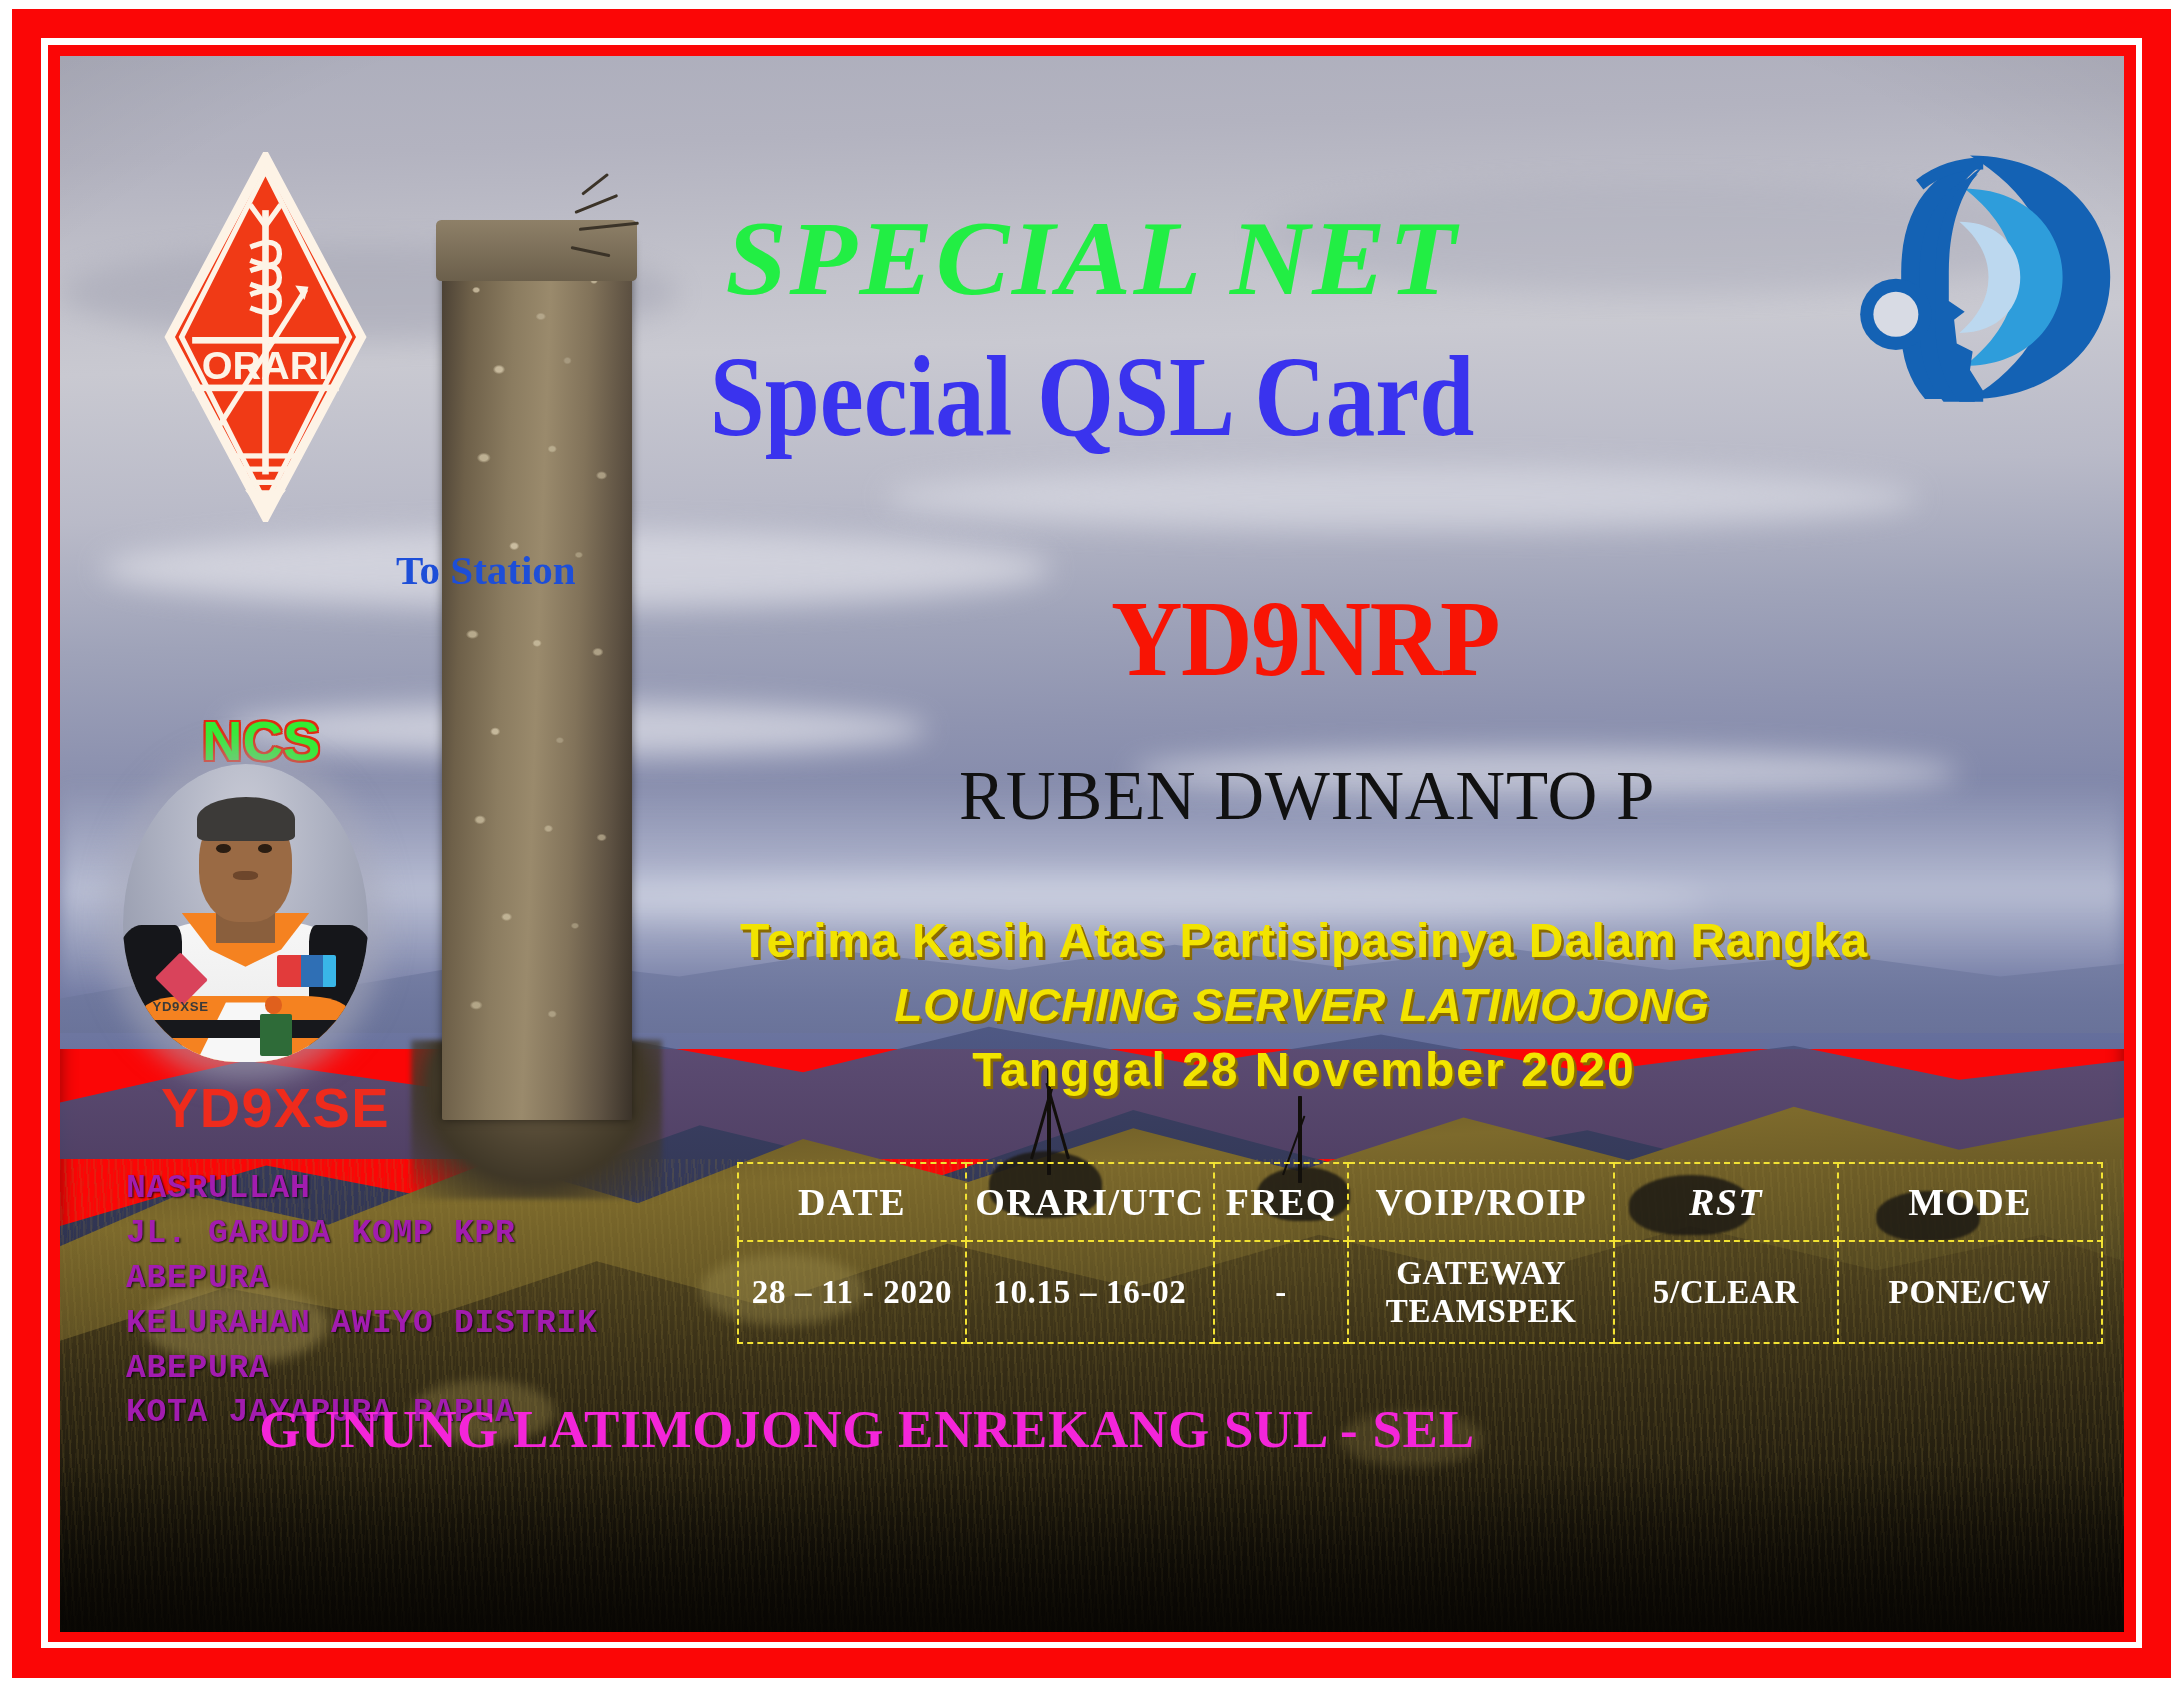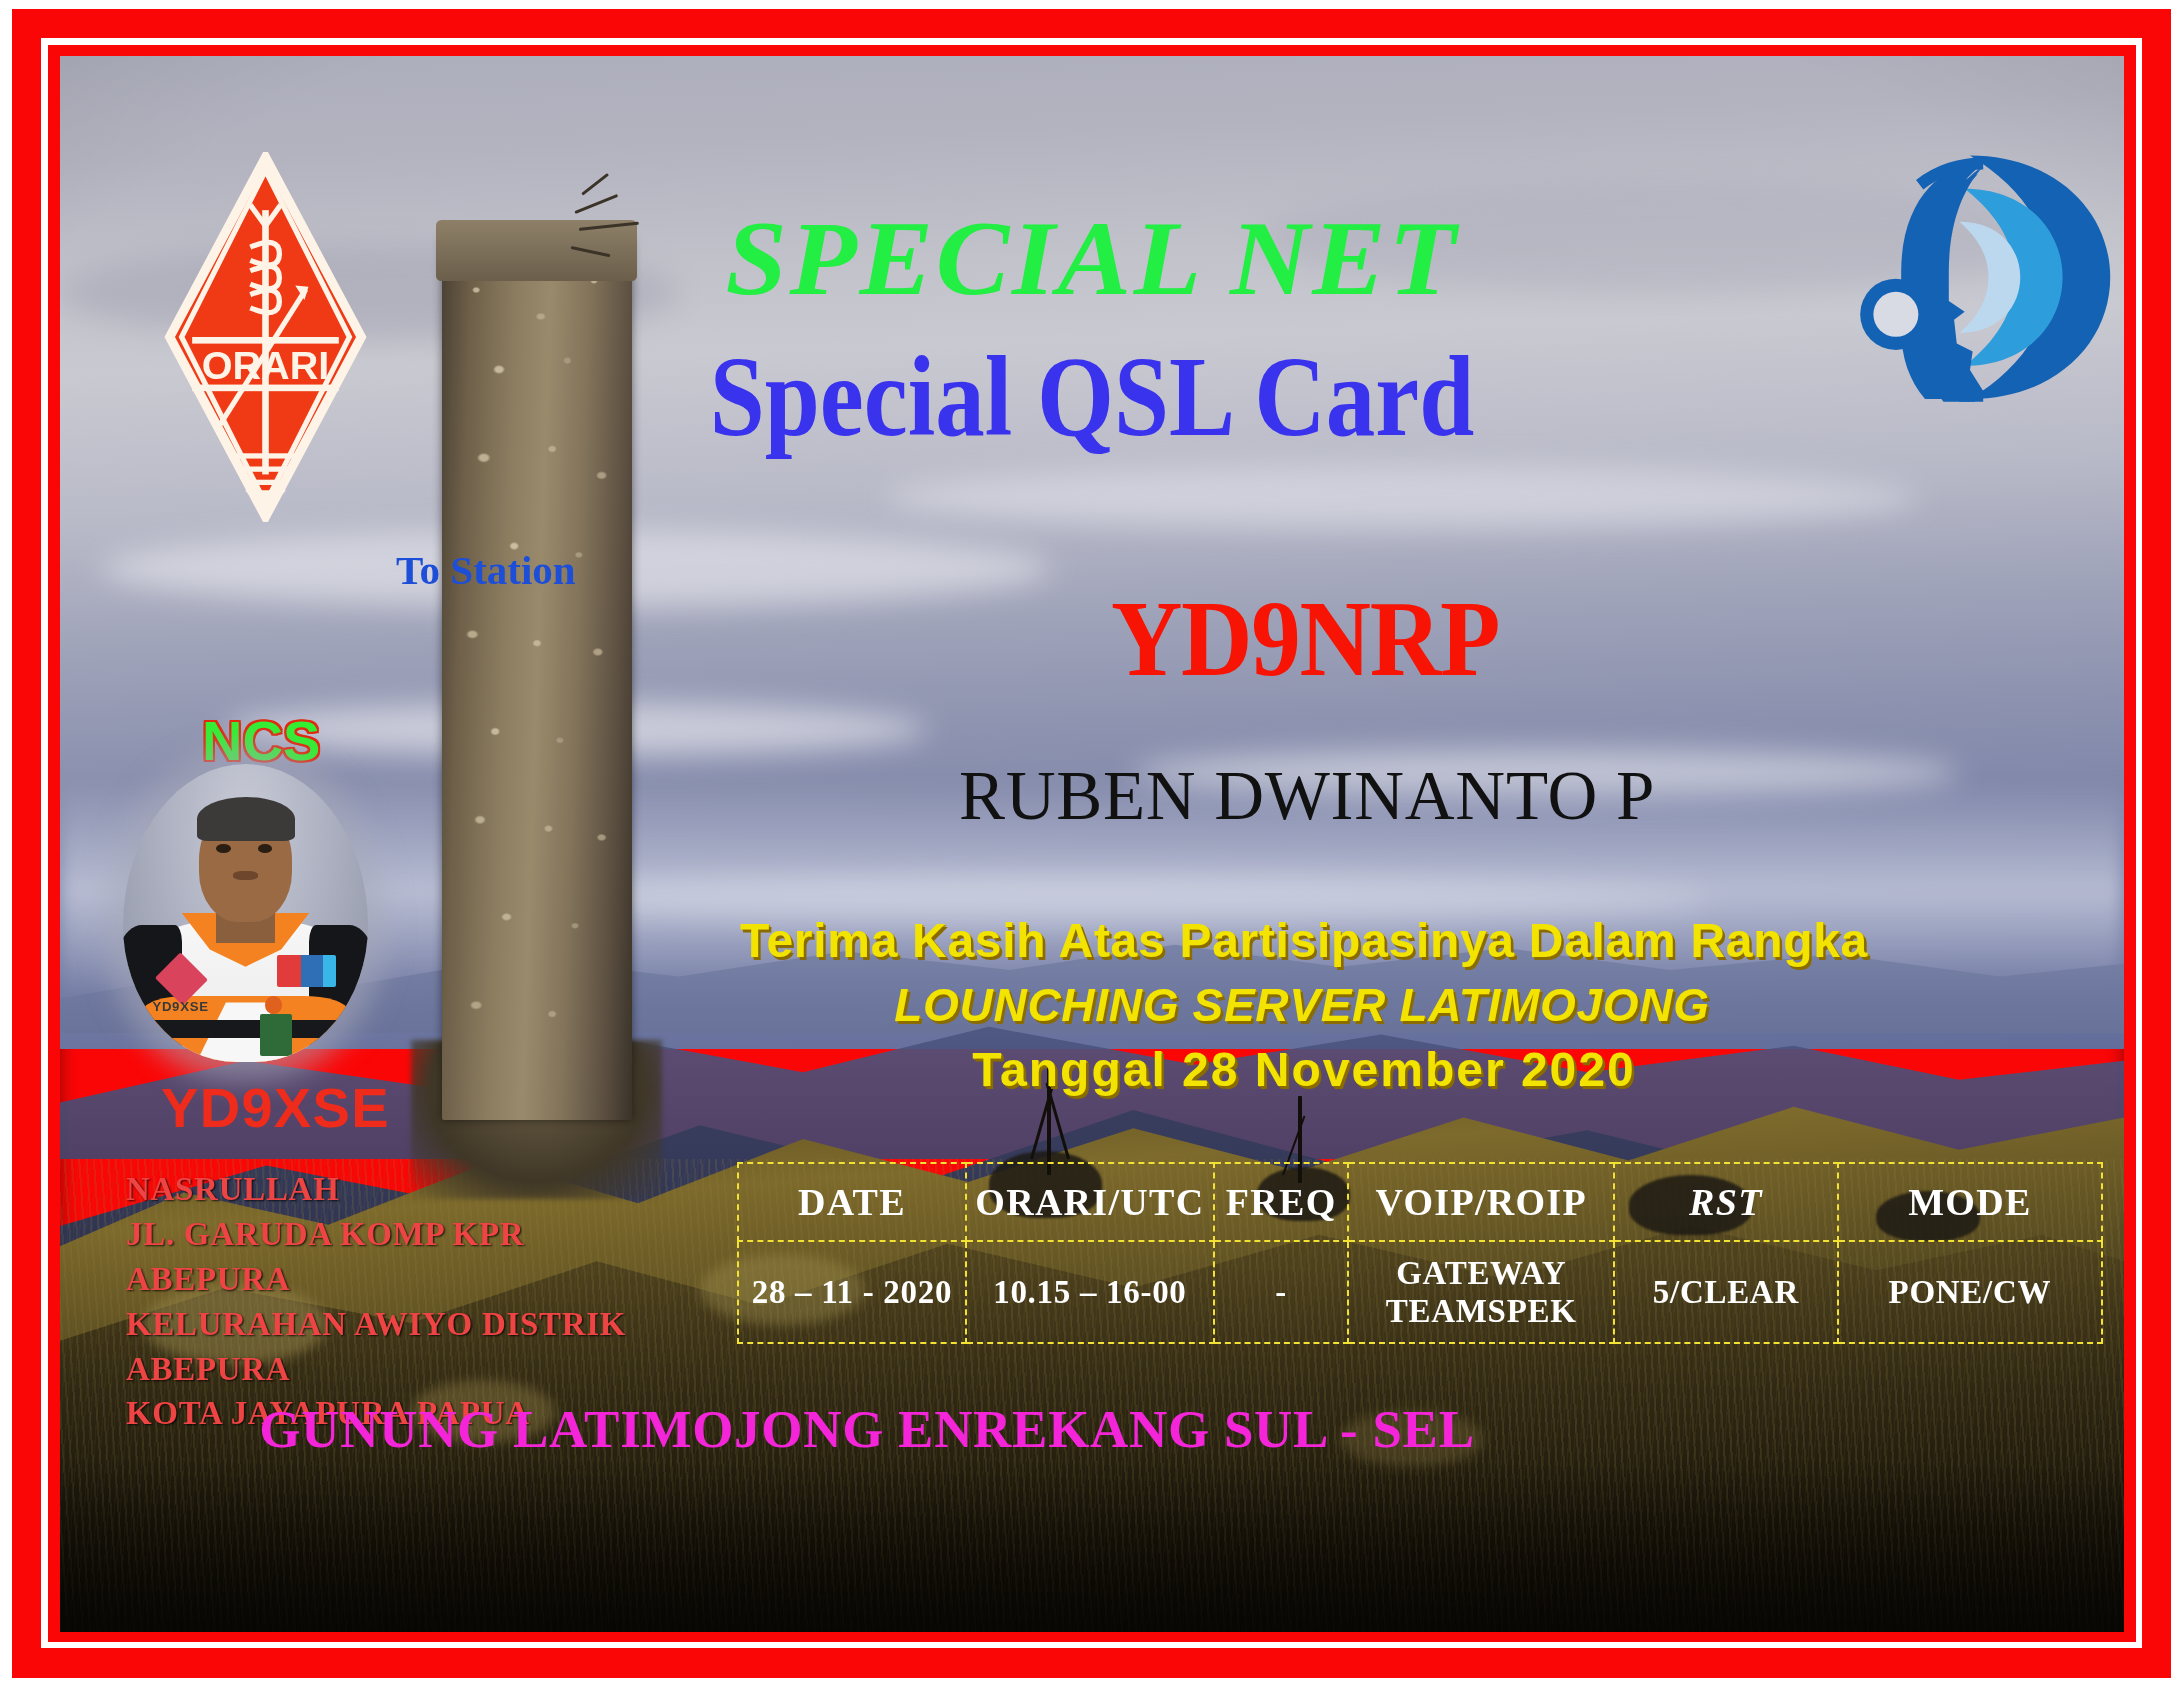--- a/index.html
+++ b/index.html
@@ -136,22 +136,22 @@
   .ylw{color:#f2e400;font-family:"Liberation Sans",sans-serif;font-weight:bold;
        text-shadow:2.6px 2.6px 0 #8a6b00,1.3px 1.3px 0 #b89000;}
   #thanks{left:0;right:0;top:857px;text-align:center;font-size:48px;letter-spacing:0.7px;
       transform:translateX(212px);}
   #launch{left:0;right:0;top:922px;text-align:center;font-size:46px;font-style:italic;
       letter-spacing:0.7px;transform:translateX(210px);}
   #tanggal{left:0;right:0;top:986px;text-align:center;font-size:48px;letter-spacing:2px;
       transform:translateX(212px);}
 
   #addrBlock{position:absolute;left:66px;top:1111px;line-height:1.36;}
-  #addrBlock div{font-family:Liberation Serif, serif;font-weight:bold;font-size:33px;
-      color:#ef4444;letter-spacing:0.7px;text-shadow:1.3px 1.3px 2px rgba(0,0,0,.75);white-space:nowrap;}
+  #addrBlock div{font-family:Liberation Mono, monospace;font-weight:bold;font-size:33px;
+      color:#a21caf;letter-spacing:0.7px;text-shadow:1.3px 1.3px 2px rgba(0,0,0,.75);white-space:nowrap;}
 
   
   #qsoTable{position:absolute;left:677px;top:1106px;width:1366px;border-collapse:collapse;}
   #qsoTable td{border:2.6px dashed #f2e233;color:#ffffff;text-align:center;
       font-family:"Liberation Serif",serif;font-weight:bold;}
   #qsoTable .hdr td{height:74px;font-size:38px;letter-spacing:1.3px;vertical-align:middle;}
   #qsoTable .val td{height:98px;font-size:33px;letter-spacing:0.7px;vertical-align:middle;
       line-height:1.16;}
   #qsoTable .w0{width:232px;} #qsoTable .w1{width:245px;} #qsoTable .w2{width:132px;}
   #qsoTable .w3{width:265px;} #qsoTable .w4{width:225px;font-style:italic;} #qsoTable .w5{width:267px;}
@@ -354,21 +354,21 @@
         <tr class="hdr">
           <td class="w0">DATE</td>
           <td class="w1">ORARI/UTC</td>
           <td class="w2">FREQ</td>
           <td class="w3">VOIP/ROIP</td>
           <td class="w4">RST</td>
           <td class="w5">MODE</td>
         </tr>
         <tr class="val">
           <td>28 – 11 - 2020</td>
-          <td>10.15 – 16-00</td>
+          <td>10.15 – 16-02</td>
           <td>-</td>
           <td>
             <span>GATEWAY</span><br>
             <span>TEAMSPEK</span>
           </td>
           <td>5/CLEAR</td>
           <td>PONE/CW</td>
         </tr>
       </tbody>
     </table>

